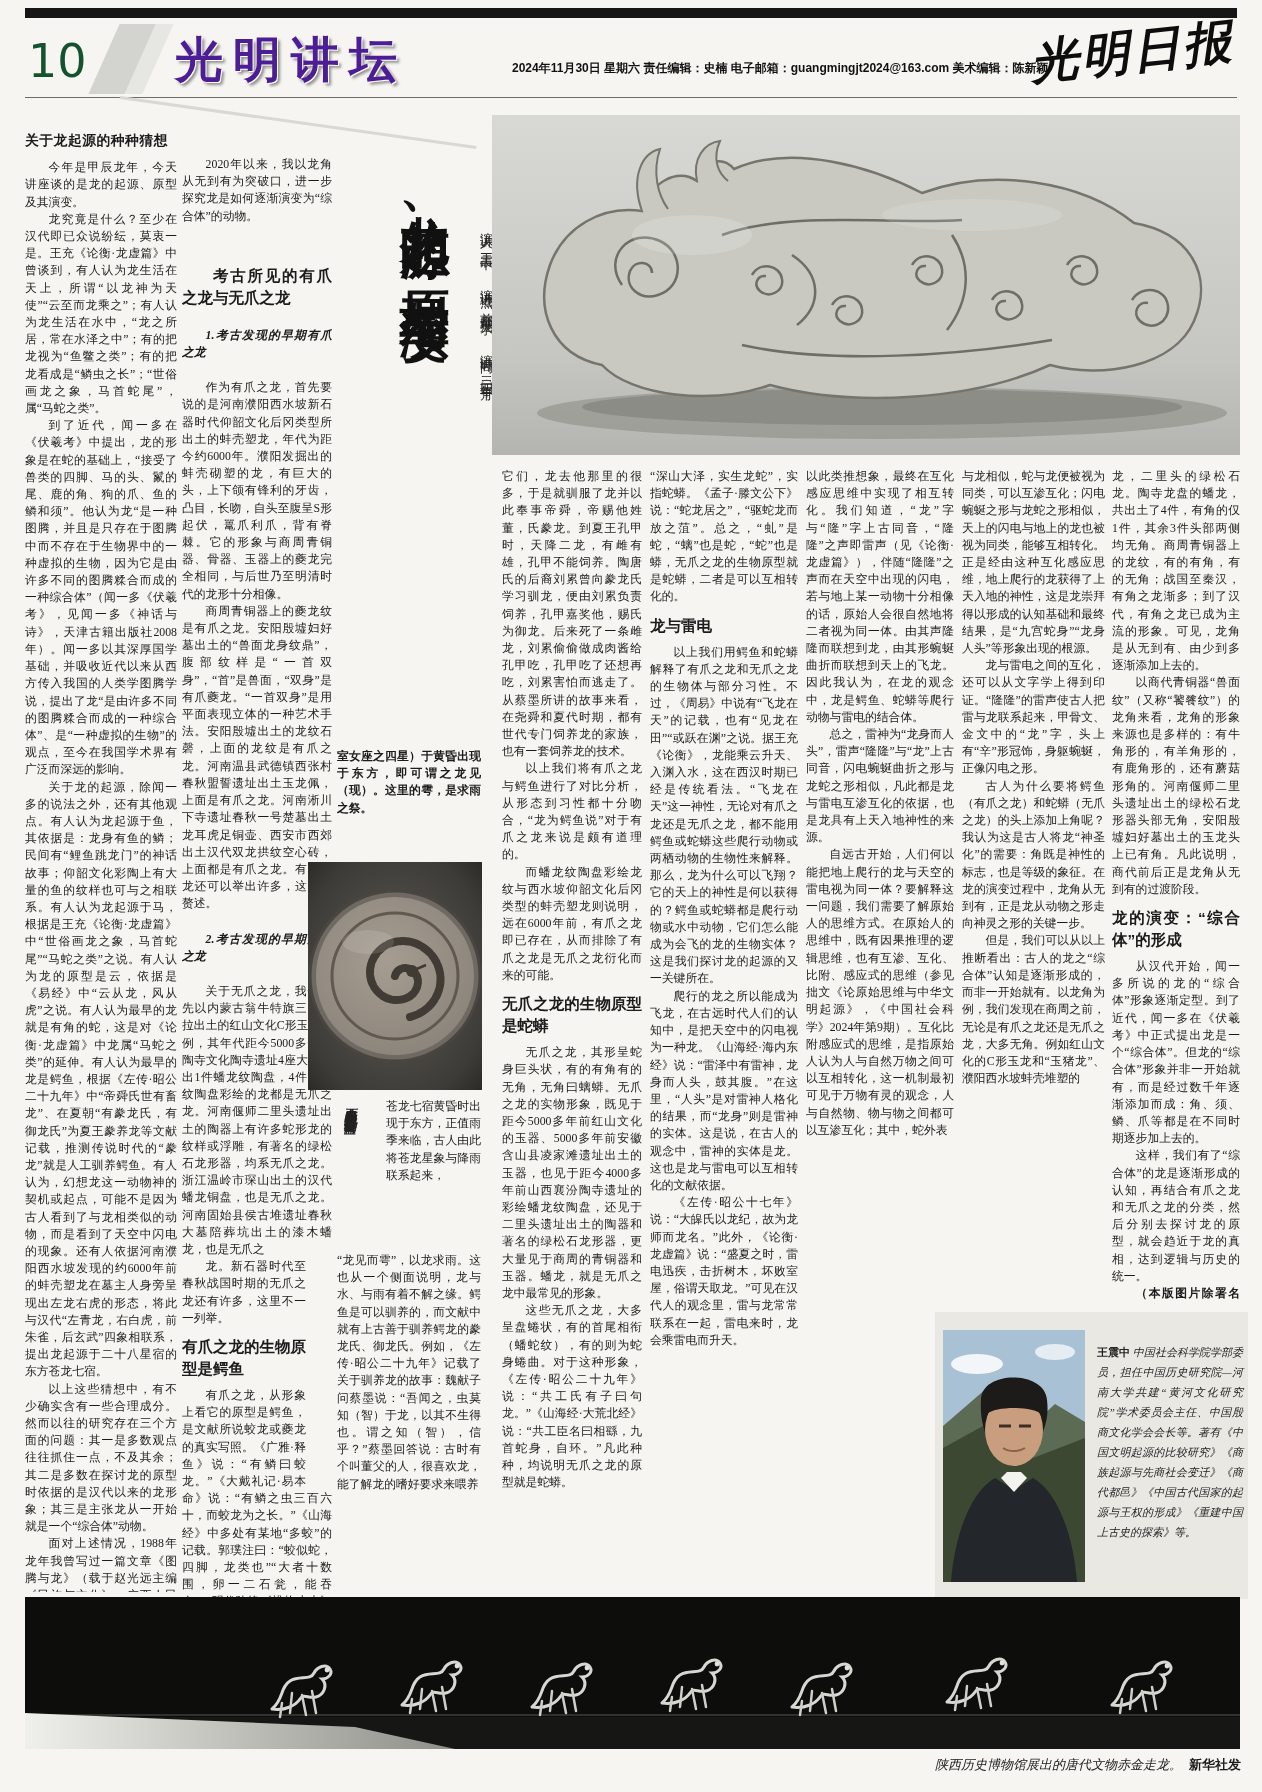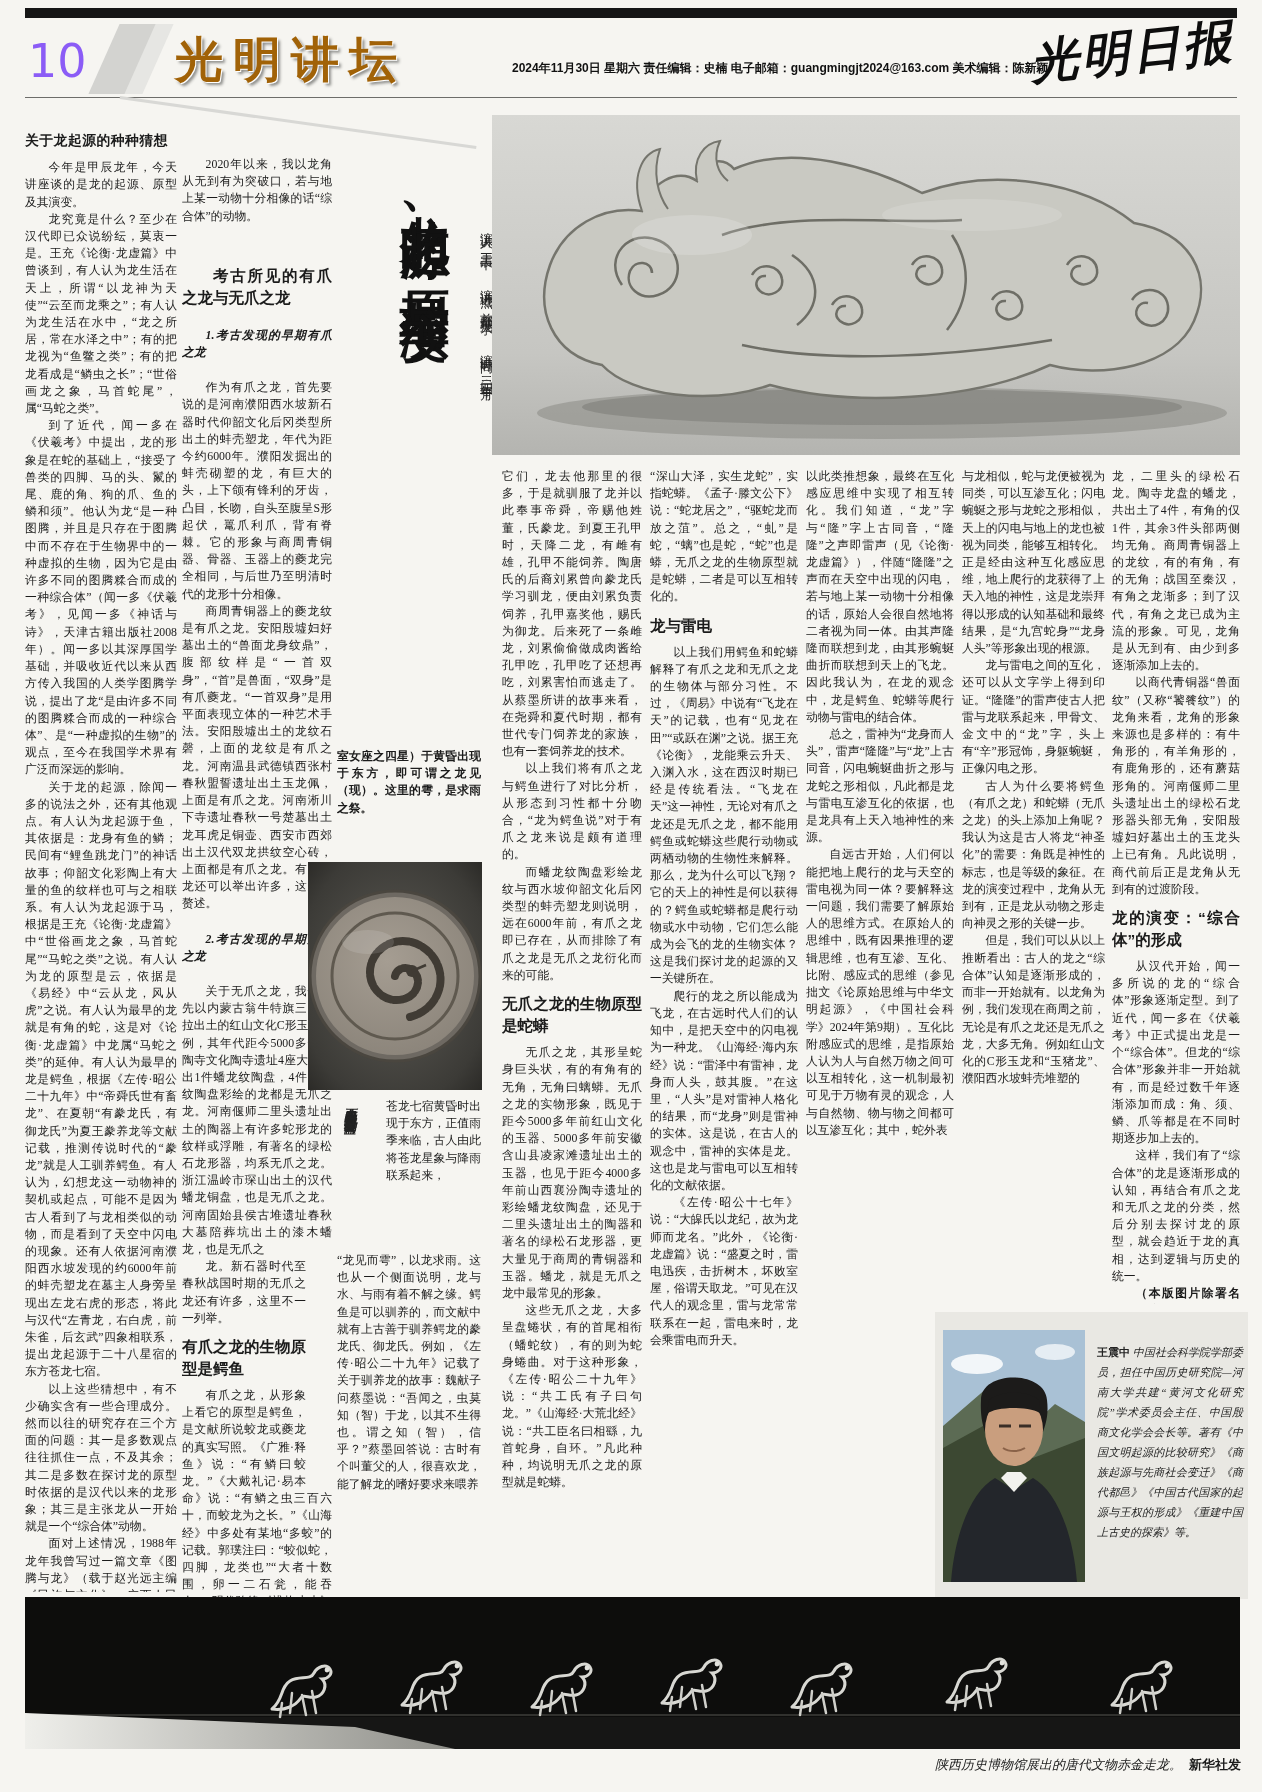--- a/index.html
+++ b/index.html
@@ -1,25 +1,25 @@
 <!DOCTYPE html>
 <html><head>
 <meta charset="utf-8">
 <style>
   html,body{margin:0;padding:0;background:#9a9a96;}
   .page{position:relative;width:1262px;height:1792px;background:#f6f5f1;overflow:hidden;
         font-family:"Liberation Serif","DejaVu Serif",serif;color:#1b1b1b;}
   
   .topbar{position:absolute;left:25px;top:8px;width:1212px;height:10px;background:#161616;}
-  .pagenum{position:absolute;left:28px;top:34px;font-size:46px;color:#8b5cf6;
+  .pagenum{position:absolute;left:28px;top:34px;font-size:46px;color:#14532d;
            font-family:"DejaVu Sans","Liberation Sans",sans-serif;}
   .slash1{position:absolute;left:104px;top:24px;width:46px;height:70px;background:#d3d3d0;transform:skewX(-24deg);}
   .slash2{position:absolute;left:140px;top:24px;width:18px;height:70px;background:#e6e6e3;transform:skewX(-24deg);}
   .slash3{position:absolute;left:120px;top:96px;width:360px;height:3px;background:#d8d8d5;transform:rotate(8deg);transform-origin:left top;}
-  .secname{position:absolute;left:175px;top:28px;font-size:48px;font-weight:900;letter-spacing:10px;color:#a16207;
+  .secname{position:absolute;left:175px;top:28px;font-size:48px;font-weight:900;letter-spacing:10px;color:#4c1d95;
            font-family:"Liberation Sans","DejaVu Sans",sans-serif;text-shadow:1px 1px 0 #ffffff,3px 3px 3px #8f8f8c;}
   .dateline{position:absolute;left:512px;top:60px;font-size:12px;font-weight:bold;
             font-family:"Liberation Sans","DejaVu Sans",sans-serif;color:#111;}
   .masthead{position:absolute;right:28px;top:20px;font-size:48px;font-weight:900;font-style:italic;
             letter-spacing:3px;transform:rotate(-6deg);color:#0d0d0d;}
   .rule{position:absolute;left:25px;top:97px;width:1212px;height:1px;background:#6d6d6a;}
   
   .col{position:absolute;text-align:justify;font-size:11.8px;line-height:17.2px;overflow:hidden;}
   .col p{margin:0;text-indent:2em;}
   .h-main{font-family:"Liberation Sans","DejaVu Sans",sans-serif;font-weight:bold;font-size:13.8px;
@@ -70,21 +70,21 @@
     <div class="h-main">关于龙起源的种种猜想</div>
     <p>今年是甲辰龙年，今天讲座谈的是龙的起源、原型及其演变。</p>
     <p>龙究竟是什么？至少在汉代即已众说纷纭，莫衷一是。王充《论衡·龙虚篇》中曾谈到，有人认为龙生活在天上，所谓“以龙神为天使”“云至而龙乘之”；有人认为龙生活在水中，“龙之所居，常在水泽之中”；有的把龙视为“鱼鳖之类”；有的把龙看成是“鳞虫之长”；“世俗画龙之象，马首蛇尾”，属“马蛇之类”。</p>
     <p>到了近代，闻一多在《伏羲考》中提出，龙的形象是在蛇的基础上，“接受了兽类的四脚、马的头、鬣的尾、鹿的角、狗的爪、鱼的鳞和须”。他认为龙“是一种图腾，并且是只存在于图腾中而不存在于生物界中的一种虚拟的生物，因为它是由许多不同的图腾糅合而成的一种综合体”（闻一多《伏羲考》，见闻一多《神话与诗》，天津古籍出版社2008年）。闻一多以其深厚国学基础，并吸收近代以来从西方传入我国的人类学图腾学说，提出了龙“是由许多不同的图腾糅合而成的一种综合体”、是“一种虚拟的生物”的观点，至今在我国学术界有广泛而深远的影响。</p>
     <p>关于龙的起源，除闻一多的说法之外，还有其他观点。有人认为龙起源于鱼，其依据是：龙身有鱼的鳞；民间有“鲤鱼跳龙门”的神话故事；仰韶文化彩陶上有大量的鱼的纹样也可与之相联系。有人认为龙起源于马，根据是王充《论衡·龙虚篇》中“世俗画龙之象，马首蛇尾”“马蛇之类”之说。有人认为龙的原型是云，依据是《易经》中“云从龙，风从虎”之说。有人认为最早的龙就是有角的蛇，这是对《论衡·龙虚篇》中龙属“马蛇之类”的延伸。有人认为最早的龙是鳄鱼，根据《左传·昭公二十九年》中“帝舜氏世有畜龙”、在夏朝“有豢龙氏，有御龙氏”为夏王豢养龙等文献记载，推测传说时代的“豢龙”就是人工驯养鳄鱼。有人认为，幻想龙这一动物神的契机或起点，可能不是因为古人看到了与龙相类似的动物，而是看到了天空中闪电的现象。还有人依据河南濮阳西水坡发现的约6000年前的蚌壳塑龙在墓主人身旁呈现出左龙右虎的形态，将此与汉代“左青龙，右白虎，前朱雀，后玄武”四象相联系，提出龙起源于二十八星宿的东方苍龙七宿。</p>
     <p>以上这些猜想中，有不少确实含有一些合理成分。然而以往的研究存在三个方面的问题：其一是多数观点往往抓住一点，不及其余；其二是多数在探讨龙的原型时依据的是汉代以来的龙形象；其三是主张龙从一开始就是一个“综合体”动物。</p>
     <p>面对上述情况，1988年龙年我曾写过一篇文章《图腾与龙》（载于赵光远主编《民族与文化》，广西人民出版社1990年），提出以下观点：(1)研究龙的起源需区分出龙形象的“原生形态”与“次生形态”，应该从原生形态的龙出发去探讨龙的起源和其生物原型。(2)无论是汉代的王充还是近代的闻一多，都是从汉代以来的龙形象出发探讨龙的起源，不容易找到龙的原型。(3)依据考古发现，我将新石器时代到秦汉以前的龙作为原生形态，把秦汉至明清乃至现代的龙作为次生形态。(4)要对原生形态的龙进行分类，分为两大类：有爪之龙与无爪之龙。应该分别探讨有爪之龙和无爪之龙的不同生物原型。(5)把考古发现的原生形态的有爪之龙和无爪之龙与文献中关于龙的习性及形态的记载进行联系，分别对比出这两种形象的龙的生物原型。(6)在上述基础上，结合原始思维中“互渗律”机制和文献中龙与雷神的联系，来解释古人认知中作为地上爬行动物的龙何以能上天入地。</p>
   </div>
 
   <div class="col" style="left:182px;top:156px;width:150px;height:1488px;">
-    <p>2020年以来，我以龙角从无到有为突破口，若与地上某一动物十分相像的话“综合体”的动物。</p>
+    <p>2020年以来，我以龙角从无到有为突破口，进一步探究龙是如何逐渐演变为“综合体”的动物。</p>
     <div class="h-sec indent">考古所见的有爪之龙与无爪之龙</div>
     <div class="h-sub">1.考古发现的早期有爪之龙</div>
     <p>作为有爪之龙，首先要说的是河南濮阳西水坡新石器时代仰韶文化后冈类型所出土的蚌壳塑龙，年代为距今约6000年。濮阳发掘出的蚌壳砌塑的龙，有巨大的头，上下颌有锋利的牙齿，凸目，长吻，自头至腹呈S形起伏，鼍爪利爪，背有脊棘。它的形象与商周青铜器、骨器、玉器上的夔龙完全相同，与后世乃至明清时代的龙形十分相像。</p>
     <p>商周青铜器上的夔龙纹是有爪之龙。安阳殷墟妇好墓出土的“兽面龙身纹鼎”，腹部纹样是“一首双身”，“首”是兽面，“双身”是有爪夔龙。“一首双身”是用平面表现立体的一种艺术手法。安阳殷墟出土的龙纹石磬，上面的龙纹是有爪之龙。河南温县武德镇西张村春秋盟誓遗址出土玉龙佩，上面是有爪之龙。河南淅川下寺遗址春秋一号楚墓出土龙耳虎足铜壶、西安市西郊出土汉代双龙拱纹空心砖，上面都是有爪之龙。有爪之龙还可以举出许多，这里不赘述。</p>
     <div class="h-sub">2.考古发现的早期无爪之龙</div>
     <p>关于无爪之龙，我们首先以内蒙古翁牛特旗三星他拉出土的红山文化C形玉龙为例，其年代距今5000多年。陶寺文化陶寺遗址4座大墓各出1件蟠龙纹陶盘，4件蟠龙纹陶盘彩绘的龙都是无爪之龙。河南偃师二里头遗址出土的陶器上有许多蛇形龙的纹样或浮雕，有著名的绿松石龙形器，均系无爪之龙。浙江温岭市琛山出土的汉代蟠龙铜盘，也是无爪之龙。河南固始县侯古堆遗址春秋大墓陪葬坑出土的漆木蟠龙，也是无爪之</p>
     <div class="fr"></div>
     <p>龙。新石器时代至春秋战国时期的无爪之龙还有许多，这里不一一列举。</p>
     <div class="h-sec">有爪之龙的生物原型是鳄鱼</div>
     <p>有爪之龙，从形象上看它的原型是鳄鱼，是文献所说蛟龙或夔龙的真实写照。《广雅·释鱼》说：“有鳞曰蛟龙。”《大戴礼记·易本命》说：“有鳞之虫三百六十，而蛟龙为之长。”《山海经》中多处有某地“多蛟”的记载。郭璞注曰：“蛟似蛇，四脚，龙类也”“大者十数围，卵一二石瓮，能吞人。”明代陈绛《辨物小志》引《尔雅翼》说：“鳄鱼，海有之，四爪似鼍，长二丈余，喙尺，长尾而利齿，虎及鹿渡水，鳄击之，皆中断。以尾取物，如象之鼻，往往卷取人家所畜羊豕食之……亦能食人。”蛟似鼍又不是鼍，鼍是鳄鱼中性情最温顺的，蛟（即湾鳄）则是鳄鱼中最凶猛的一种，特别是在其繁殖季节，性凶，经常袭击船只，是古代水路航行的大害。我国史书上有不少“蛟夹船”或“两龙负舟”的记载。</p>

